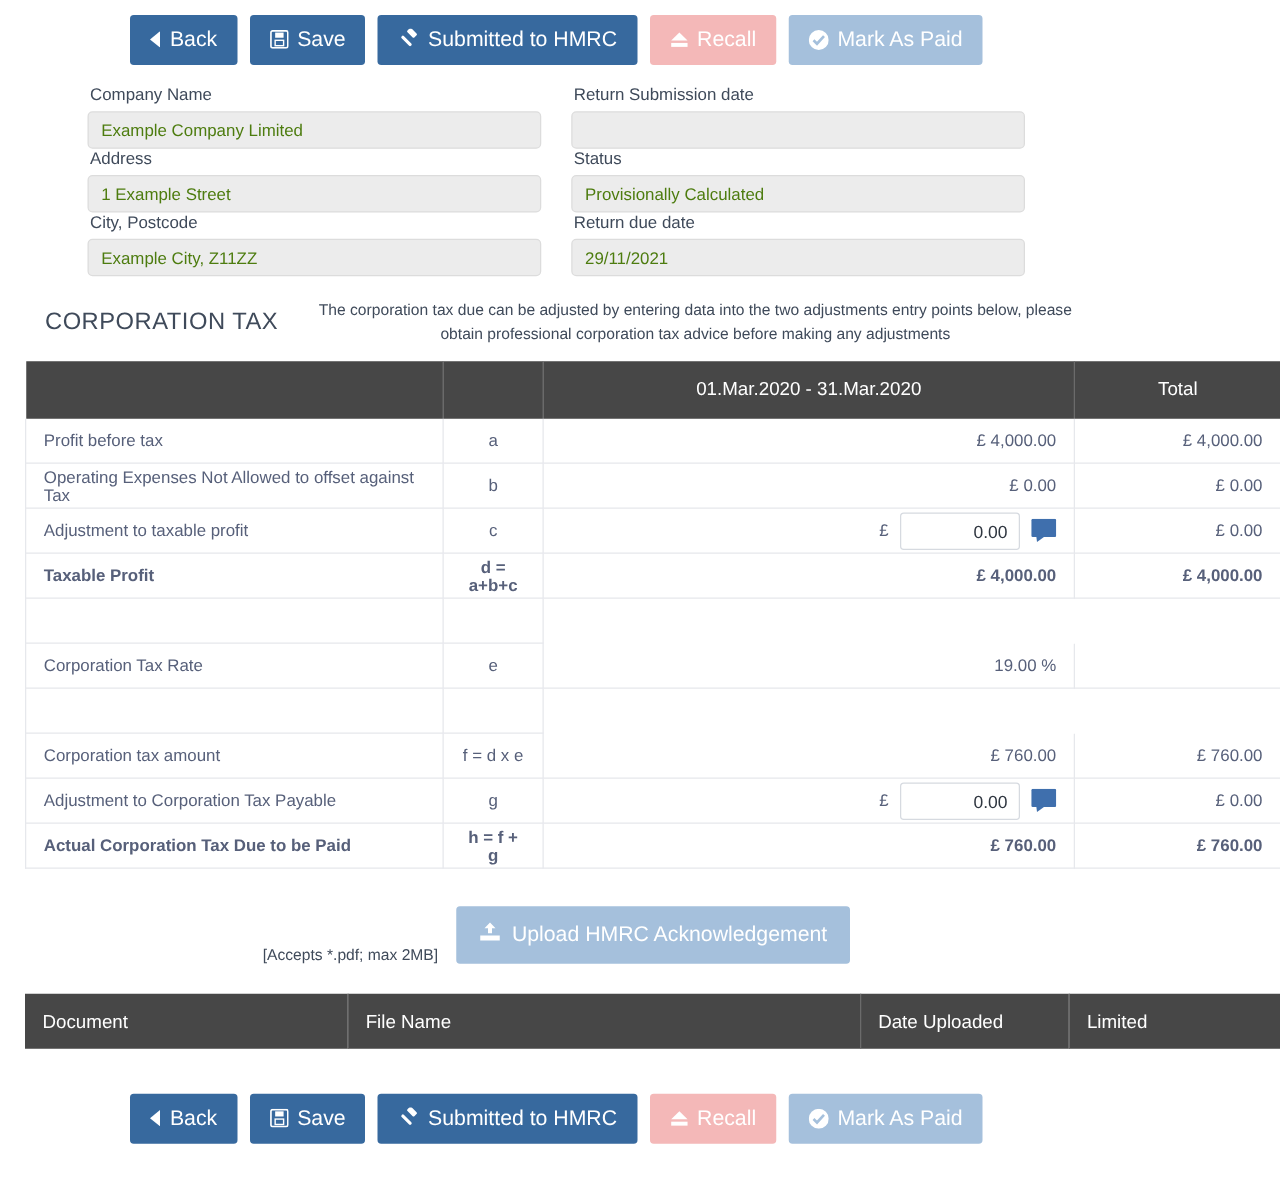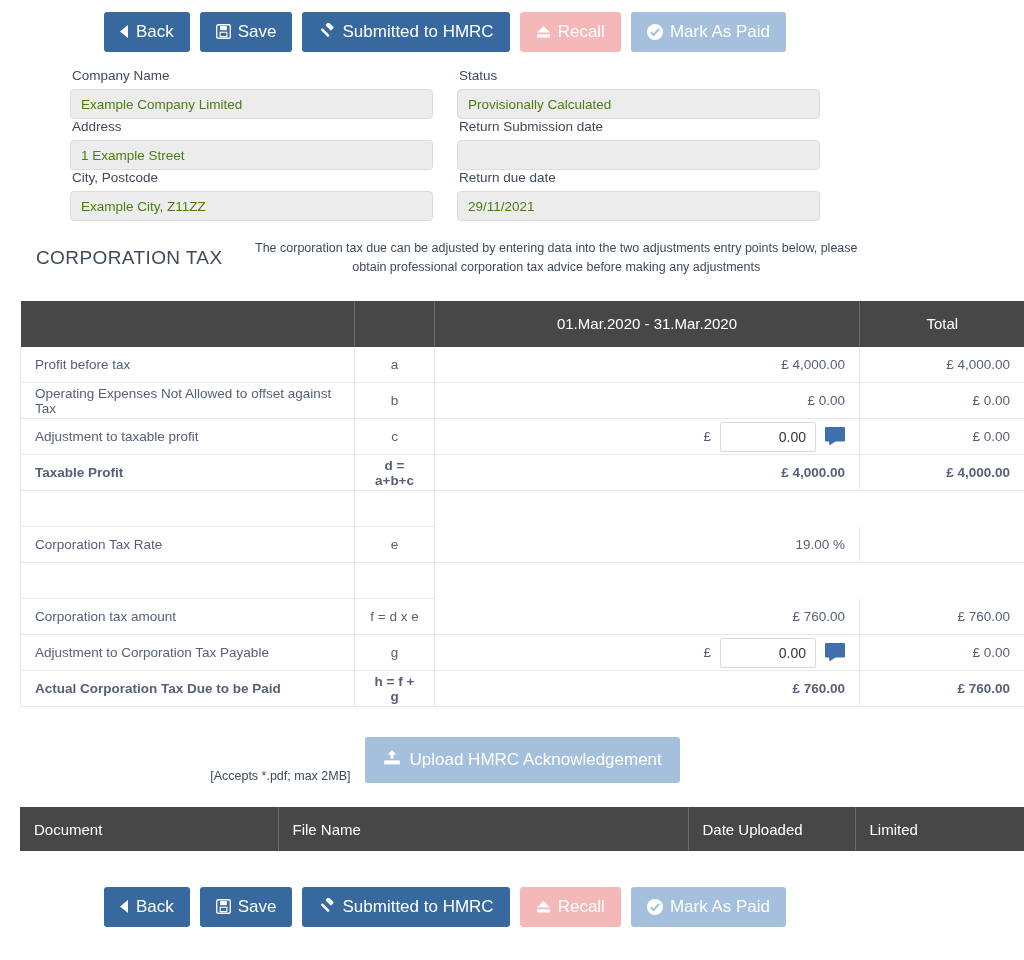--- a/index.html
+++ b/index.html
@@ -62,21 +62,21 @@
     color: #4d7c0f;
     padding: 0 10px;
     font-family: "Liberation Sans", sans-serif;
   }
   .fld-input::placeholder { color:#9aa3ae; }
 
   
   .ct-head {
     display: flex;
     align-items: center;
-    padding: 18px 20px 24px 36px;
+    padding: 18px 20px 12px 36px;
   }
   .ct-title {
     font-size: 19px;
     letter-spacing: .4px;
     color: #3f4a5a;
     font-weight: 400;
     white-space: nowrap;
     flex: 0 0 auto;
     padding-right: 30px;
   }
@@ -257,26 +257,26 @@
         <input class="fld-input" value="1 Example Street" style="">
       </div>
       <div class="fld">
         <label class="fld-label">City, Postcode</label>
         <input class="fld-input" value="Example City, Z11ZZ" style="">
       </div>
     </div>
 
     <div class="form-col">
       <div class="fld">
+        <label class="fld-label">Return Submission date</label>
+        <input class="fld-input" value="" style="">
+      </div>
+      <div class="fld">
         <label class="fld-label">Status</label>
         <input class="fld-input" value="Provisionally Calculated" style="">
-      </div>
-      <div class="fld">
-        <label class="fld-label">Return Submission date</label>
-        <input class="fld-input" value="" style="">
       </div>
       <div class="fld">
         <label class="fld-label">Return due date</label>
         <input class="fld-input" value="29/11/2021" style="">
       </div>
     </div>
   </div>
 
   <div class="ct-head">
     <div class="ct-title">CORPORATION TAX</div>

